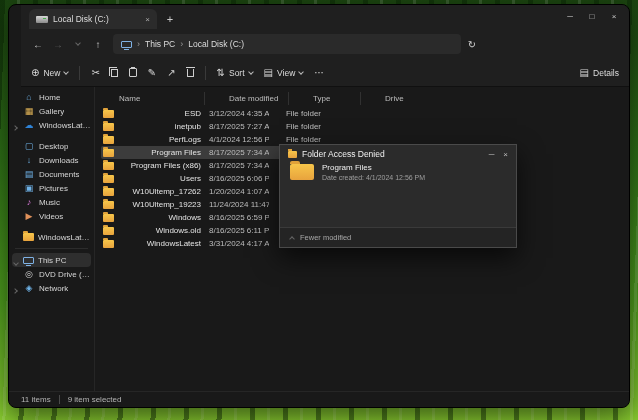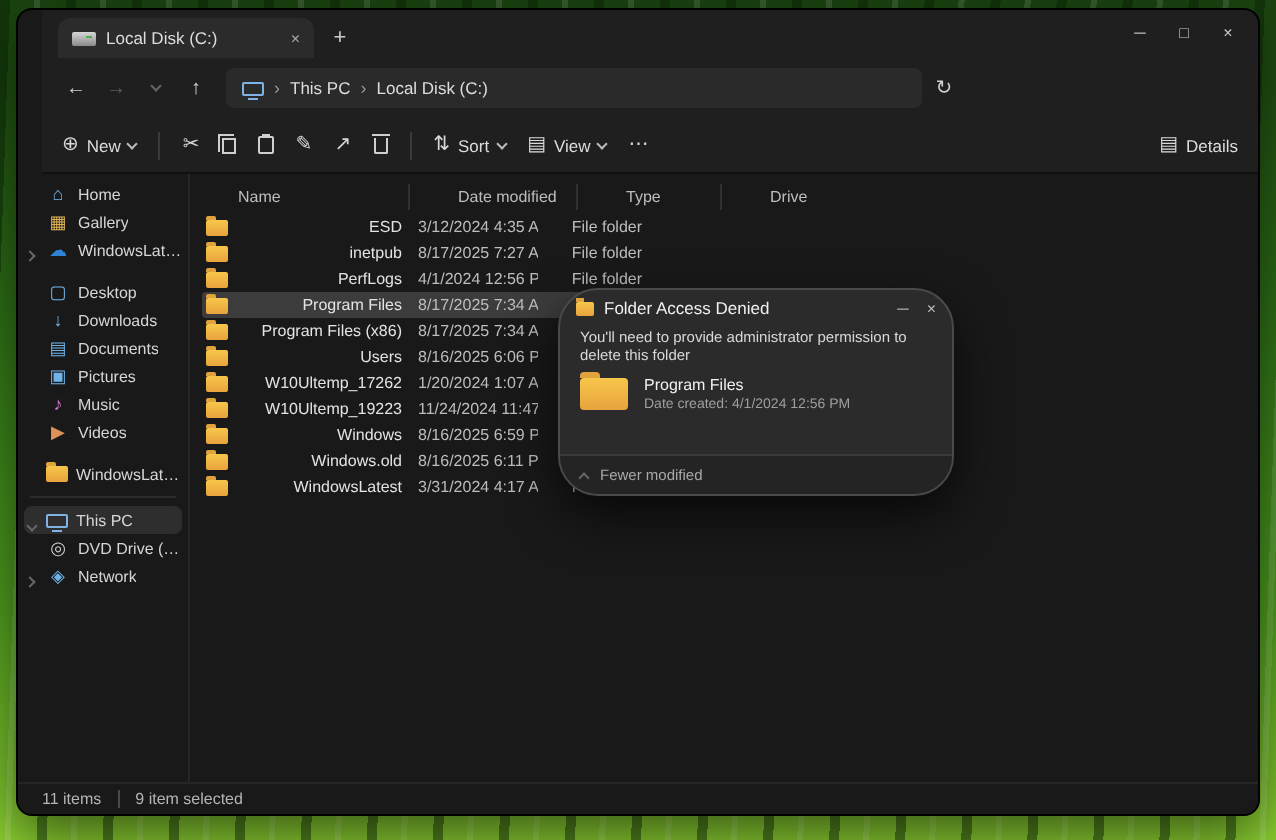--- a/index.html
+++ b/index.html
@@ -77,22 +77,22 @@
   .files{flex:1;padding:2px 0 0 6px;position:relative;overflow:hidden;}
   .lheader{display:grid;grid-template-columns:104px 64px 52px 40px;height:18px;align-items:center;font-size:8px;color:#bdbdbd;gap:20px;}
   .hcell{border-right:1px solid #313131;padding:2px 4px 2px 4px;white-space:nowrap;overflow:hidden;}
   .hcell.hname{padding-left:18px;}
   .hcell.last{border-right:none;}
   .row{display:grid;grid-template-columns:16px 88px 64px 52px 40px;align-items:center;height:13px;font-size:8px;color:#bdbdbd;width:260px;text-align:right;}
   .row .name{color:#e3e3e3;white-space:nowrap;overflow:hidden;padding-right:4px;}
   .row .cell{white-space:nowrap;overflow:hidden;padding-left:4px;}
   .row.selected{background:#3c3c3c;border-radius:2px;}
   
-  .dialog{position:absolute;left:270px;top:139px;width:198px;height:104px;background:#2b2b2b;
-          border:1px solid #4a4a4a;border-radius:20px;box-shadow:0 10px 24px rgba(0,0,0,.65);
+  .dialog{position:absolute;left:270px;top:139px;width:238px;height:104px;background:#2b2b2b;
+          border:1px solid #4a4a4a;border-radius:0;box-shadow:0 10px 24px rgba(0,0,0,.65);
           z-index:20;color:#e0e0e0;display:flex;flex-direction:column;overflow:hidden;}
   .dlg-title{height:18px;display:flex;align-items:center;gap:5px;padding:0 8px;font-size:8.5px;color:#f0f0f0;flex:0 0 auto;}
   .dlg-fico-s{display:inline-block;width:9px;height:7px;border-radius:1px;background:linear-gradient(180deg,#f7c64a,#e8a33d);position:relative;}
   .dlg-fico-s::before{content:'';position:absolute;top:-2px;left:0;width:4px;height:2px;background:#e0a23a;}
   .dlg-controls{margin-left:auto;display:flex;gap:9px;color:#bbb;font-size:8px;}
   .dlg-body{padding:0 10px;flex:1;}
   .dlg-msg{font-size:7.5px;color:#d8d8d8;margin:1px 0 5px;line-height:1.25;}
   .dlg-item{display:flex;gap:8px;align-items:center;}
   .dlg-fico{display:inline-block;width:24px;height:16px;border-radius:2px;background:linear-gradient(180deg,#f7c64a,#e8a33d);position:relative;flex:0 0 auto;}
   .dlg-fico::before{content:'';position:absolute;top:-3px;left:0;width:10px;height:3px;background:#e0a23a;border-radius:2px 2px 0 0;}
@@ -346,21 +346,20 @@
     <div class="dialog">
       <div class="dlg-title">
         <span class="dlg-fico-s"></span>
         <span>Folder Access Denied</span>
         <span class="dlg-controls">
           <span>─</span>
           <span>×</span>
         </span>
       </div>
       <div class="dlg-body">
-        <div class="dlg-msg">You'll need to provide administrator permission to delete this folder</div>
         <div class="dlg-item">
           <span class="dlg-fico"></span>
           <span>
             <div class="dlg-item-name">Program Files</div>
             <div class="dlg-item-meta">Date created: 4/1/2024 12:56 PM</div>
           </span>
         </div>
       </div>
       <div class="dlg-footer">
         <i class="cv cv-up dim"></i>

